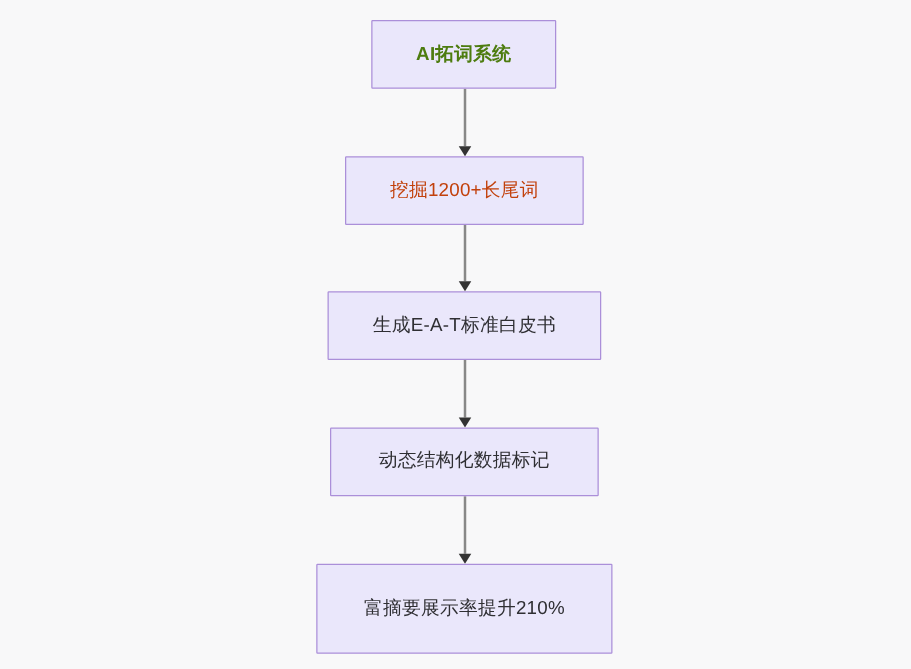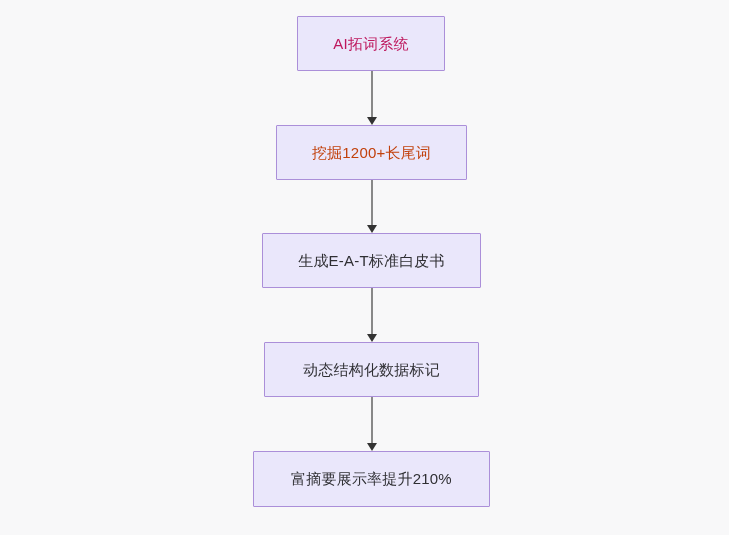--- a/index.html
+++ b/index.html
@@ -81,32 +81,32 @@
     <div class="conn-line" style="height: 46px; background: rgb(136, 136, 136);"></div>
     <div class="conn-head" style="top: 46px; border-top-color: rgb(51, 51, 51);"></div>
   </div>
 
   <div class="connector" style="left: 367px; top: 397px; height: 54px;">
     <div class="conn-line" style="height: 46px; background: rgb(136, 136, 136);"></div>
     <div class="conn-head" style="top: 46px; border-top-color: rgb(51, 51, 51);"></div>
   </div>
 
   <div class="node-box" style="left: 297px; top: 16px; width: 148px; height: 55px; background: rgb(234, 231, 251); border-color: rgb(171, 143, 217);">
-    <span class="node-label" style="color: #be185d;">AI拓词系统</span>
+    <span class="node-label" style="color: #4d7c0f; font-weight: bold;">AI拓词系统</span>
   </div>
 
   <div class="node-box" style="left: 276px; top: 125px; width: 191px; height: 55px; background: rgb(234, 231, 251); border-color: rgb(171, 143, 217);">
     <span class="node-label" style="color: #c2410c;">挖掘1200+长尾词</span>
   </div>
 
   <div class="node-box" style="left: 262px; top: 233px; width: 219px; height: 55px; background: rgb(234, 231, 251); border-color: rgb(171, 143, 217);">
     <span class="node-label" style="color: rgb(47, 47, 51);">生成E-A-T标准白皮书</span>
   </div>
 
   <div class="node-box" style="left: 264px; top: 342px; width: 215px; height: 55px; background: rgb(234, 231, 251); border-color: rgb(171, 143, 217);">
-    <span class="node-label" style="color: rgb(47, 47, 51);">动态结构化数据标记</span>
+    <span class="node-label" style="color: rgb(47, 47, 51); font-family: Liberation Mono, monospace;">动态结构化数据标记</span>
   </div>
 
-  <div class="node-box" style="left: 253px; top: 451px; width: 237px; height: 56px; background: rgb(234, 231, 251); border-color: rgb(171, 143, 217);">
+  <div class="node-box" style="left: 253px; top: 451px; width: 237px; height: 72px; background: rgb(234, 231, 251); border-color: rgb(171, 143, 217);">
     <span class="node-label" style="color: rgb(47, 47, 51);">富摘要展示率提升210%</span>
   </div>
 
 </div>
 
 </body></html>

